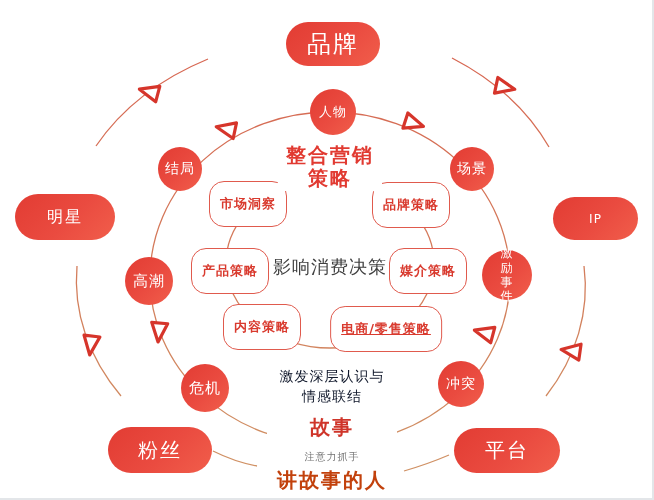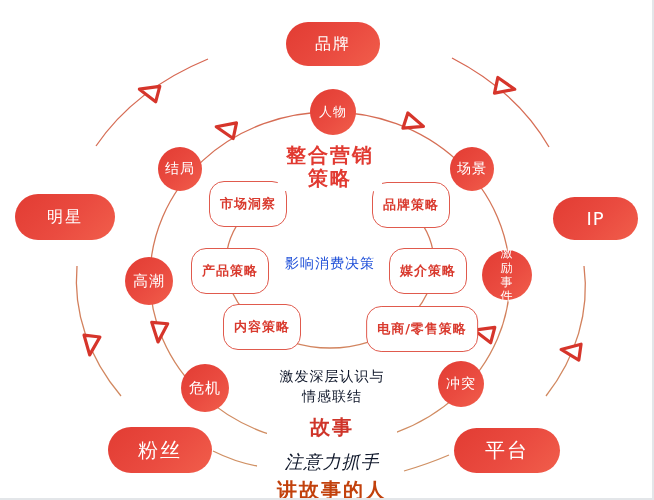--- a/index.html
+++ b/index.html
@@ -25,29 +25,29 @@
     color:#d93a2e;font-size:13px;font-weight:600;letter-spacing:1px;
     padding:13px 10px;white-space:nowrap;
   }
   .title-block{
     position:absolute;left:330px;top:143px;transform:translateX(-50%);
     text-align:center;color:#e13a31;font-size:20px;font-weight:bold;
     line-height:1.15;letter-spacing:2px;background:#fff;padding:1px 8px;white-space:nowrap;
   }
   .center-caption{
     position:absolute;left:330px;top:255px;transform:translateX(-50%);
-    color:#1d4ed8;font-size:14px;letter-spacing:1px;white-space:nowrap;
+    color:#404040;font-size:18px;letter-spacing:1px;white-space:nowrap;
   }
   .bottom-block{
     position:absolute;left:332px;top:364px;transform:translateX(-50%);
     text-align:center;background:#fff;padding:2px 10px 4px;white-space:nowrap;
   }
   .cap{color:#0f172a;font-size:14px;line-height:1.45;letter-spacing:1px;}
   .story-label{color:#cf352a;font-size:20px;font-weight:bold;letter-spacing:2px;margin-top:7px;}
-  .attention{color:#0f172a;font-size:18px;letter-spacing:1px;margin-top:9px;font-style:italic;}
+  .attention{color:#737373;font-size:10px;letter-spacing:1px;margin-top:9px;}
   .storyteller{color:#c2410c;font-size:20px;font-weight:bold;letter-spacing:2px;margin-top:3px;}
   .wrap2{display:block;width:2.15em;line-height:1.2;margin:0 auto;}
 </style>
 </head>
 <body>
 
 <div class="canvas">
 
   <svg class="arcs" width="654" height="500" viewBox="0 0 654 500">
     <defs>
@@ -88,42 +88,42 @@
       <path d="M 11,0 L -8,-8 L -8,8 Z" fill="#fff" stroke="#d6352b" stroke-width="3.2" stroke-linejoin="round"></path>
       </g>
     <g transform="translate(159,331) rotate(95)">
       <path d="M 11,0 L -8,-8 L -8,8 Z" fill="#fff" stroke="#d6352b" stroke-width="3.2" stroke-linejoin="round"></path>
       </g>
     <g transform="translate(485,333) rotate(195)">
       <path d="M 11,0 L -8,-8 L -8,8 Z" fill="#fff" stroke="#d6352b" stroke-width="3.2" stroke-linejoin="round"></path>
       </g>
   </svg>
 
-  <div class="pill" style="left:286px;top:22px;width:94px;height:44px;font-size:16px;">品牌</div>
+  <div class="pill" style="left:286px;top:22px;width:94px;height:44px;font-size:24px;">品牌</div>
   <div class="pill" style="left:15px;top:194px;width:100px;height:46px;font-size:16px;">明星</div>
-  <div class="pill" style="left:553px;top:197px;width:85px;height:43px;font-size:18px;letter-spacing:1px;">IP</div>
+  <div class="pill" style="left:553px;top:197px;width:85px;height:43px;font-size:12px;letter-spacing:1px;">IP</div>
   <div class="pill" style="left:108px;top:427px;width:104px;height:46px;font-size:20px;">粉丝</div>
   <div class="pill" style="left:454px;top:428px;width:106px;height:45px;font-size:20px;">平台</div>
 
   <div class="circle" style="left:310px;top:89px;width:46px;height:46px;font-size:13px;">人物</div>
   <div class="circle" style="left:158px;top:147px;width:44px;height:44px;font-size:14px;">结局</div>
   <div class="circle" style="left:450px;top:147px;width:44px;height:44px;font-size:14px;">场景</div>
   <div class="circle" style="left:125px;top:257px;width:48px;height:48px;font-size:15px;">高潮</div>
   <div class="circle" style="left:482px;top:250px;width:50px;height:50px;font-size:12px;">
        <span class="wrap2">激励事件</span>
     </div>
   <div class="circle" style="left:181px;top:364px;width:48px;height:48px;font-size:15px;">危机</div>
   <div class="circle" style="left:438px;top:361px;width:46px;height:46px;font-size:14px;">冲突</div>
 
   <div class="sbox" style="left:248px;top:204px;">市场洞察</div>
   <div class="sbox" style="left:411px;top:205px;">品牌策略</div>
   <div class="sbox" style="left:230px;top:271px;">产品策略</div>
   <div class="sbox" style="left:428px;top:271px;">媒介策略</div>
   <div class="sbox" style="left:262px;top:327px;">内容策略</div>
-  <div class="sbox" style="left:422px;top:329px;">电商/零售策略</div>
+  <div class="sbox" style="left:386px;top:329px;text-decoration:underline;">电商/零售策略</div>
 
   <div class="title-block">
     <span style="display:block">整合营销</span>
     <span style="display:block">策略</span>
   </div>
 
   <div class="center-caption">影响消费决策</div>
 
   <div class="bottom-block">
     <div class="cap">激发深层认识与</div>

